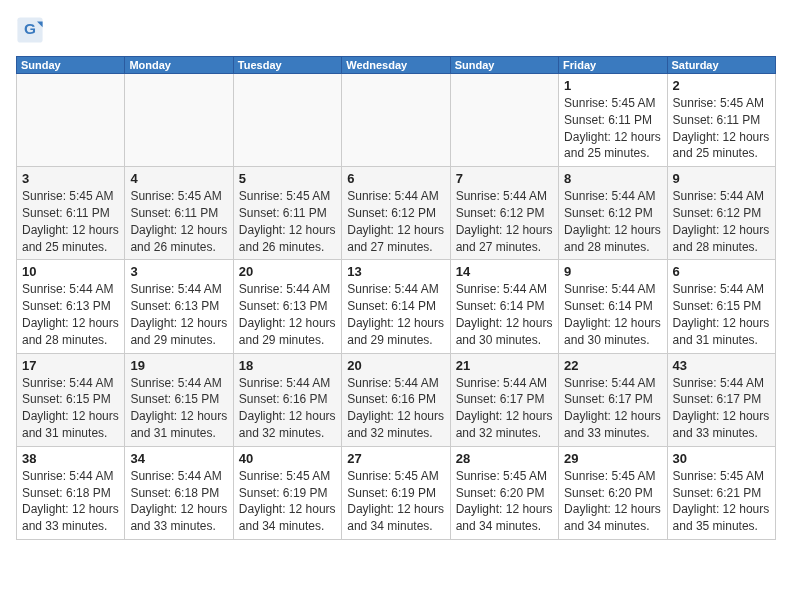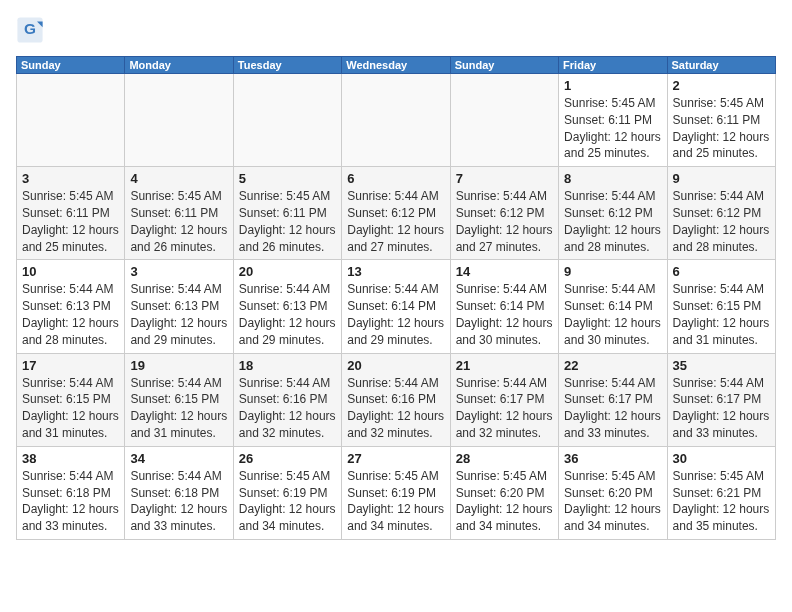--- a/index.html
+++ b/index.html
@@ -250,59 +250,59 @@
 Sunset: 6:17 PM
 Daylight: 12 hours and 32 minutes.</div>
         </td>
         <td>
           <span class="day-number">22</span>
           <div class="day-info" style="white-space: pre-line;">Sunrise: 5:44 AM
 Sunset: 6:17 PM
 Daylight: 12 hours and 33 minutes.</div>
         </td>
         <td>
-          <span class="day-number">35</span>
+          <span class="day-number">43</span>
           <div class="day-info" style="white-space: pre-line;">Sunrise: 5:44 AM
 Sunset: 6:17 PM
 Daylight: 12 hours and 33 minutes.</div>
         </td>
       </tr>
       <tr>
         <td>
           <span class="day-number">38</span>
           <div class="day-info" style="white-space: pre-line;">Sunrise: 5:44 AM
 Sunset: 6:18 PM
 Daylight: 12 hours and 33 minutes.</div>
         </td>
         <td>
           <span class="day-number">34</span>
           <div class="day-info" style="white-space: pre-line;">Sunrise: 5:44 AM
 Sunset: 6:18 PM
 Daylight: 12 hours and 33 minutes.</div>
         </td>
         <td>
-          <span class="day-number">26</span>
+          <span class="day-number">40</span>
           <div class="day-info" style="white-space: pre-line;">Sunrise: 5:45 AM
 Sunset: 6:19 PM
 Daylight: 12 hours and 34 minutes.</div>
         </td>
         <td>
           <span class="day-number">27</span>
           <div class="day-info" style="white-space: pre-line;">Sunrise: 5:45 AM
 Sunset: 6:19 PM
 Daylight: 12 hours and 34 minutes.</div>
         </td>
         <td>
           <span class="day-number">28</span>
           <div class="day-info" style="white-space: pre-line;">Sunrise: 5:45 AM
 Sunset: 6:20 PM
 Daylight: 12 hours and 34 minutes.</div>
         </td>
         <td>
-          <span class="day-number">36</span>
+          <span class="day-number">29</span>
           <div class="day-info" style="white-space: pre-line;">Sunrise: 5:45 AM
 Sunset: 6:20 PM
 Daylight: 12 hours and 34 minutes.</div>
         </td>
         <td>
           <span class="day-number">30</span>
           <div class="day-info" style="white-space: pre-line;">Sunrise: 5:45 AM
 Sunset: 6:21 PM
 Daylight: 12 hours and 35 minutes.</div>
         </td>

